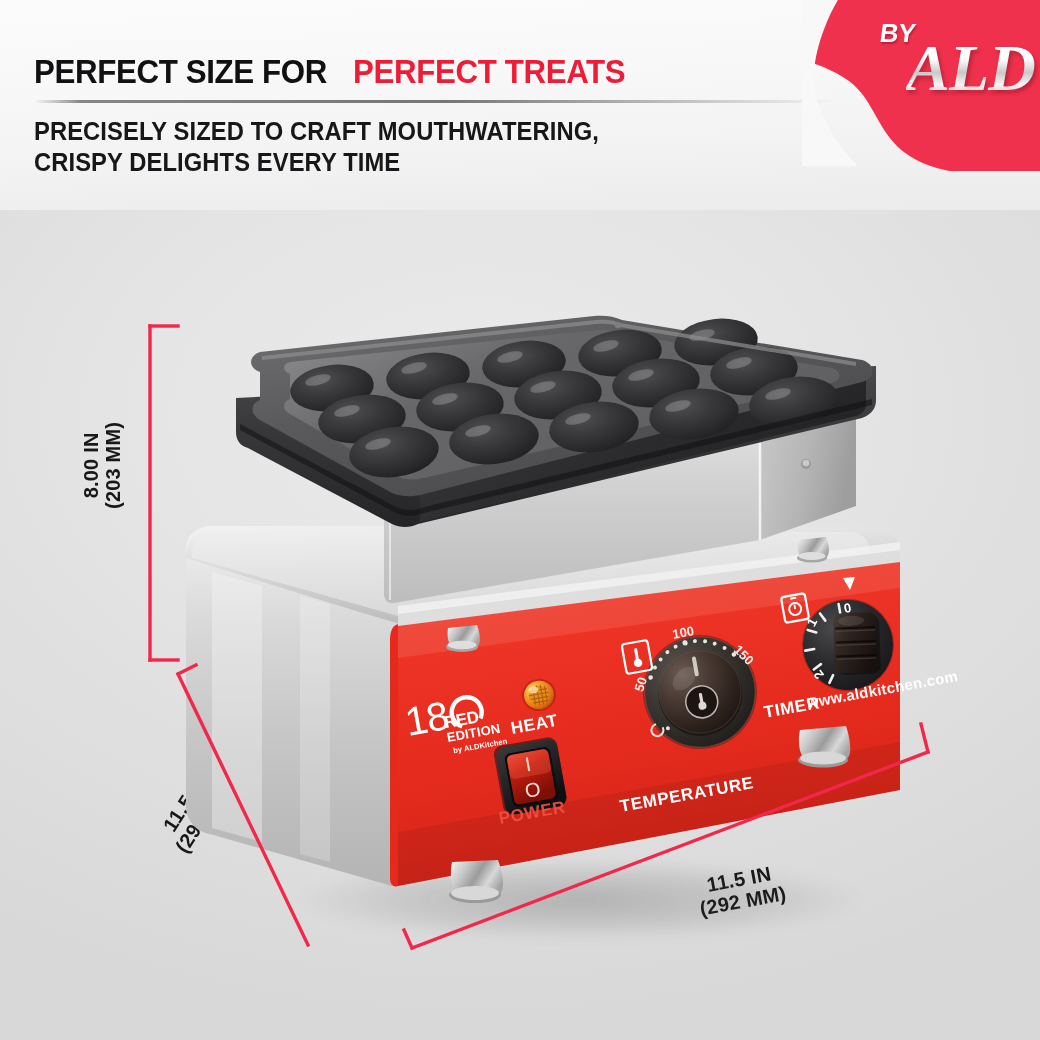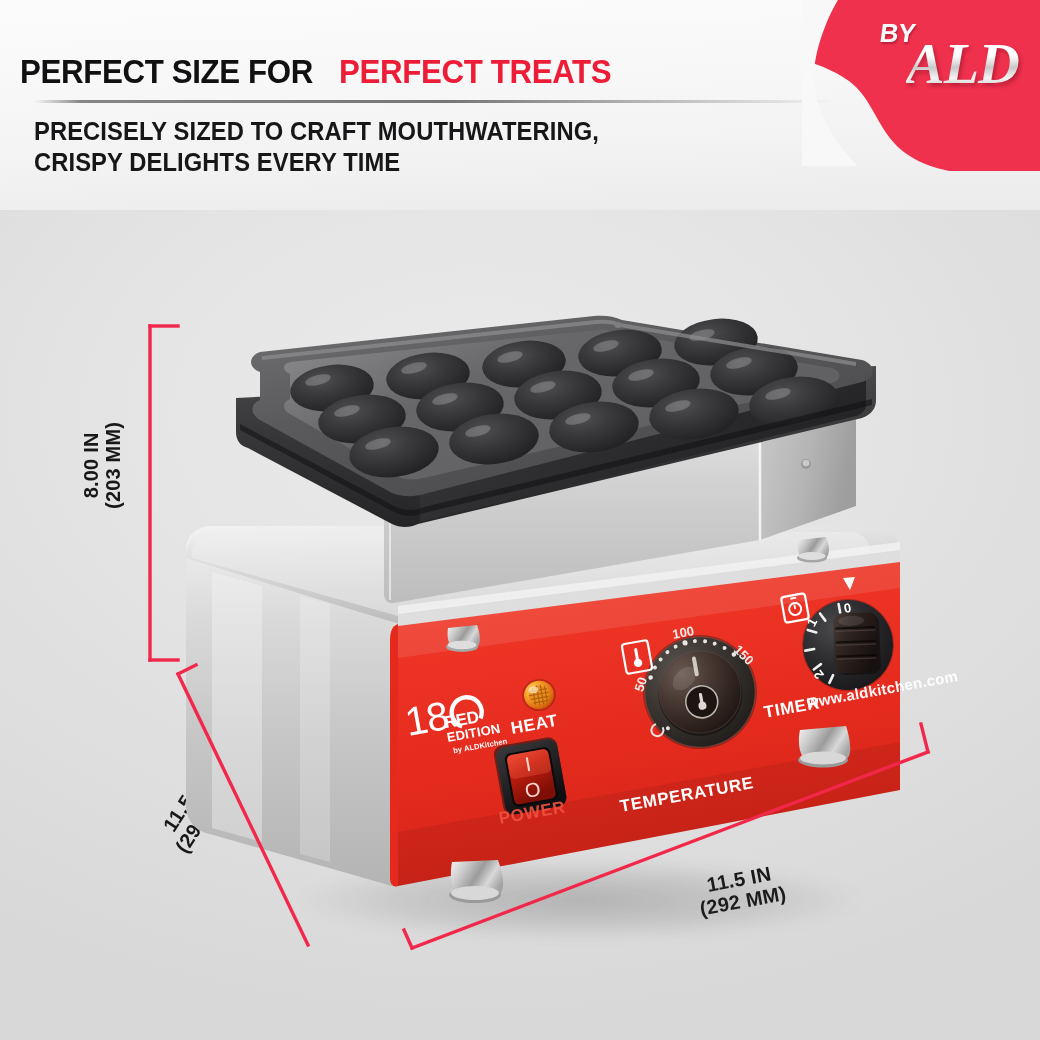--- a/index.html
+++ b/index.html
@@ -15,21 +15,21 @@
   #stage { position:absolute; inset:0; width:1040px; height:1040px;
     background:
       radial-gradient(ellipse 900px 620px at 46% 40%, #ebebeb 0%, #e3e3e3 46%, #dcdcdc 78%, #d8d8d8 100%);
     overflow:hidden; }
 
   
   #header-band { position:absolute; left:0; top:0; width:1040px; height:210px;
     background:linear-gradient(178deg,#fbfbfb 0%, #f7f7f7 42%, #f1f1f1 75%, #ebebeb 100%);
     z-index:5; }
 
-  .title-row { position:absolute; left:20px; top:52px; white-space:nowrap; z-index:9; }
+  .title-row { position:absolute; left:34px; top:52px; white-space:nowrap; z-index:9; }
   .title-row span { font-size:34px; font-weight:700; letter-spacing:-0.4px;
     font-family:"Liberation Sans Narrow","Liberation Sans",sans-serif;
     transform:scaleX(.92); transform-origin:left center; display:inline-block; }
   .t-dark { color:#111113; }
   .t-red  { color:#ee1d37; }
 
   #title-rule { position:absolute; left:34px; top:100px; width:800px; height:3px; z-index:8;
     background:linear-gradient(90deg, rgba(40,40,42,.0) 0%, rgba(40,40,42,.55) 6%, rgba(40,40,42,.62) 52%, rgba(40,40,42,.10) 93%, rgba(40,40,42,0) 100%); }
 
   #subtitle { position:absolute; left:34px; top:116px; z-index:9;
@@ -40,21 +40,21 @@
   #subtitle div { white-space:nowrap; }
 
   
   #brand-badge { position:absolute; right:0; top:0; width:238px; height:182px; z-index:12; }
   #brand-badge svg { display:block; }
   .brand-text { position:absolute; inset:0; z-index:3; }
   #brand-by { position:absolute; left:78px; top:18px; font-size:26px; font-weight:700;
     font-family:"Liberation Sans Narrow","Liberation Sans",sans-serif;
     color:#fbfbfb; letter-spacing:-.5px; transform:skewX(-8deg);
     text-shadow:1px 2px 2px rgba(110,8,26,.45); }
-  #brand-ald { position:absolute; left:104px; top:30px; font-size:58px; font-weight:700;
+  #brand-ald { position:absolute; left:104px; top:30px; font-size:66px; font-weight:700;
     font-family:"Liberation Serif",serif; font-style:italic; letter-spacing:-1px;
     background:linear-gradient(180deg,#ffffff 0%,#ffffff 38%,#c9c9c9 56%,#f4f4f4 72%,#9c9c9c 100%);
     -webkit-background-clip:text; background-clip:text; color:transparent;
     -webkit-text-stroke:0px;
     filter:drop-shadow(2px 3px 2px rgba(110,8,26,.42)); }
 
   
   #dims { position:absolute; inset:0; z-index:14; pointer-events:none; }
 
   .dim-label { position:absolute; color:#18181a; font-weight:700;

